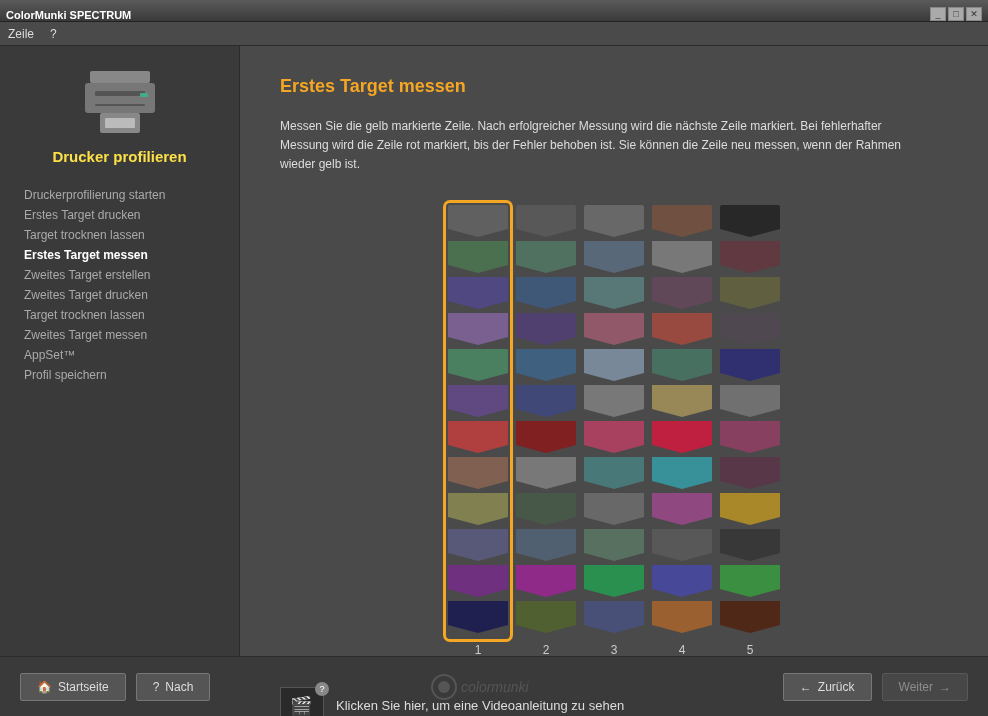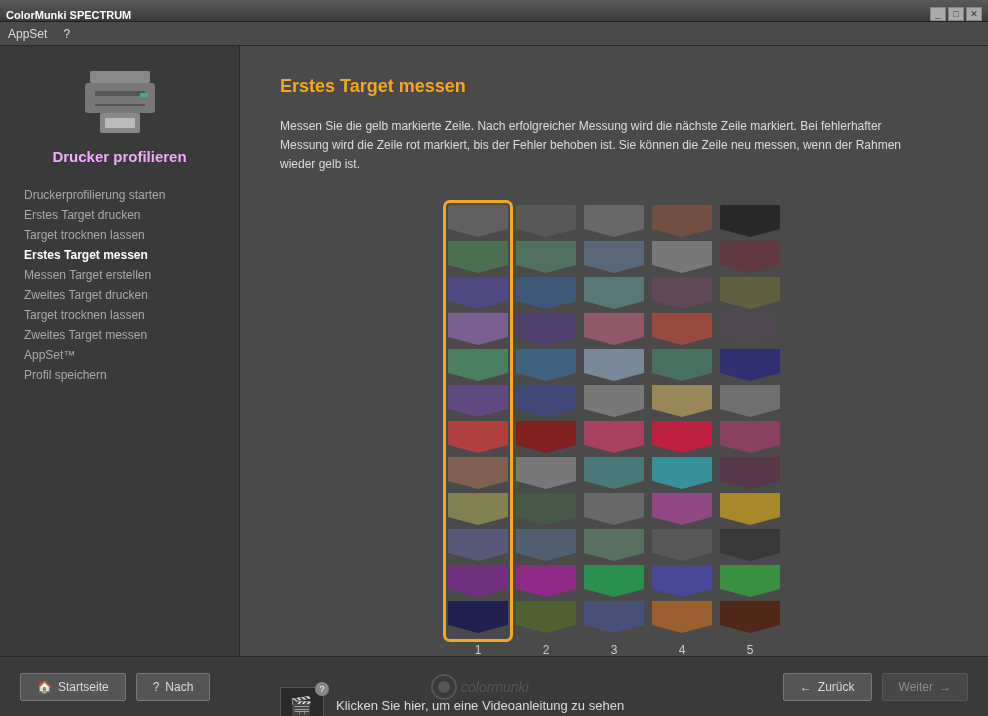--- a/index.html
+++ b/index.html
@@ -75,21 +75,21 @@
       display: flex;
       flex-direction: column;
       align-items: center;
     }
     .printer-icon {
       width: 80px;
       height: 70px;
       margin-bottom: 12px;
     }
     .sidebar-title {
-      color: #f0abfc;
+      color: #fde047;
       font-size: 15px;
       font-weight: bold;
       margin-bottom: 20px;
       text-align: center;
     }
     .sidebar-nav {
       width: 100%;
       padding: 0 0 0 16px;
     }
     .nav-item {
@@ -253,21 +253,21 @@
 <div class="title-bar">
   <span class="title-bar-text">ColorMunki SPECTRUM</span>
   <div class="title-bar-controls">
     <div class="title-btn">_</div>
     <div class="title-btn">□</div>
     <div class="title-btn">✕</div>
   </div>
 </div>
 
 <div class="menu-bar">
-  <span class="menu-item">AppSet</span>
+  <span class="menu-item">Zeile</span>
   <span class="menu-item">?</span>
 </div>
 
 <div class="main-layout">
 
   <div class="sidebar">
 
     <svg class="printer-icon" viewBox="0 0 80 70" xmlns="http://www.w3.org/2000/svg">
       <rect x="10" y="5" width="60" height="12" rx="2" fill="#888"></rect>
       <rect x="5" y="17" width="70" height="30" rx="3" fill="#777"></rect>
@@ -276,21 +276,21 @@
       <rect x="15" y="38" width="50" height="2" rx="1" fill="#555"></rect>
       <rect x="20" y="47" width="40" height="20" rx="2" fill="#888"></rect>
       <rect x="25" y="52" width="30" height="10" rx="1" fill="#bbb"></rect>
     </svg>
     <div class="sidebar-title">Drucker profilieren</div>
     <nav class="sidebar-nav">
     <span class="nav-item">Druckerprofilierung starten</span>
         <span class="nav-item">Erstes Target drucken</span>
         <span class="nav-item">Target trocknen lassen</span>
         <span class="nav-item active">Erstes Target messen</span>
-        <span class="nav-item">Messen Target erstellen</span>
+        <span class="nav-item">Zweites Target erstellen</span>
         <span class="nav-item">Zweites Target drucken</span>
         <span class="nav-item">Target trocknen lassen</span>
         <span class="nav-item">Zweites Target messen</span>
         <span class="nav-item">AppSet™</span>
         <span class="nav-item">Profil speichern</span>
       </nav>
   </div>
 
   <div class="content">
     <div class="content-title">Erstes Target messen</div>

